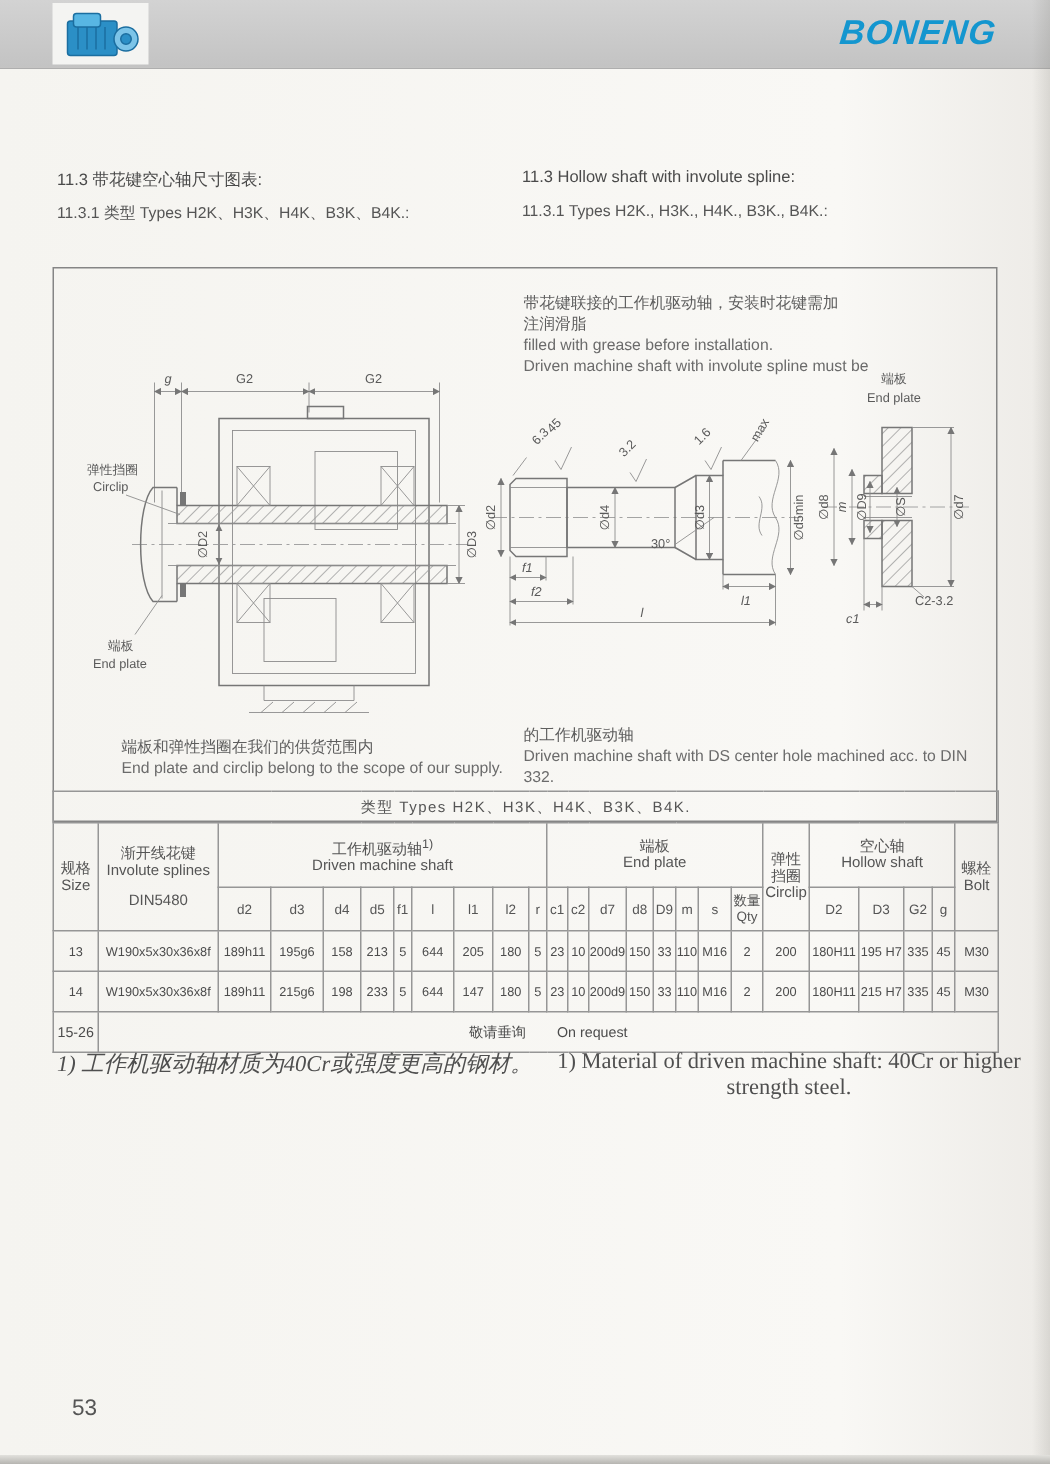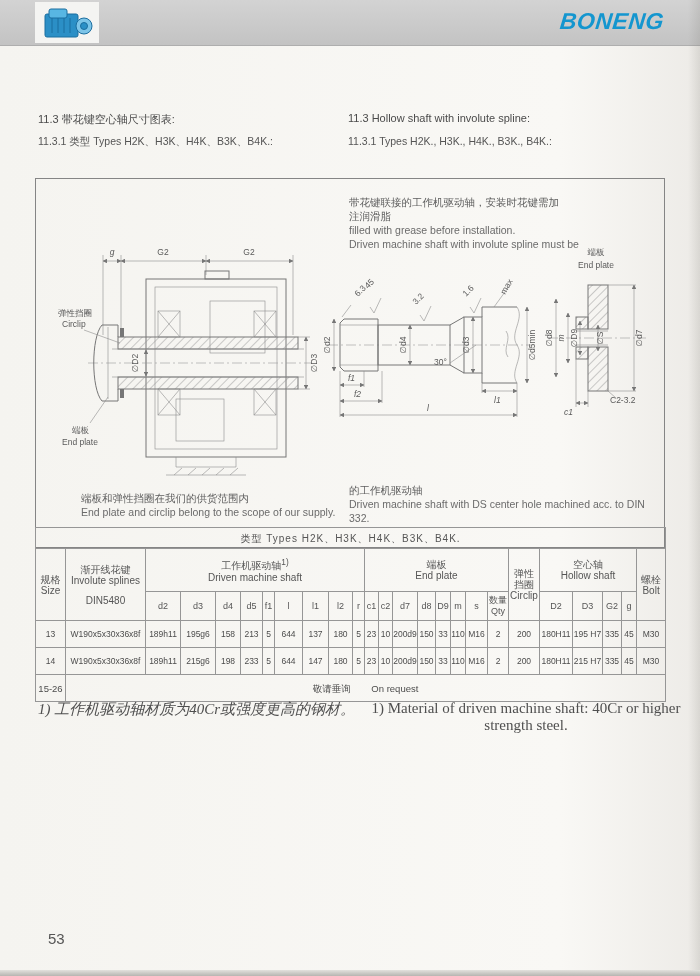--- a/index.html
+++ b/index.html
@@ -332,21 +332,21 @@
     </tr>
     <tr class="data-row">
       <td>13</td>
       <td>W190x5x30x36x8f</td>
       <td>189h11</td>
       <td>195g6</td>
       <td>158</td>
       <td>213</td>
       <td>5</td>
       <td>644</td>
-      <td>137</td>
+      <td>205</td>
       <td>180</td>
       <td>5</td>
       <td>23</td>
       <td>10</td>
       <td>200d9</td>
       <td>150</td>
       <td>33</td>
       <td>110</td>
       <td>M16</td>
       <td>2</td>

